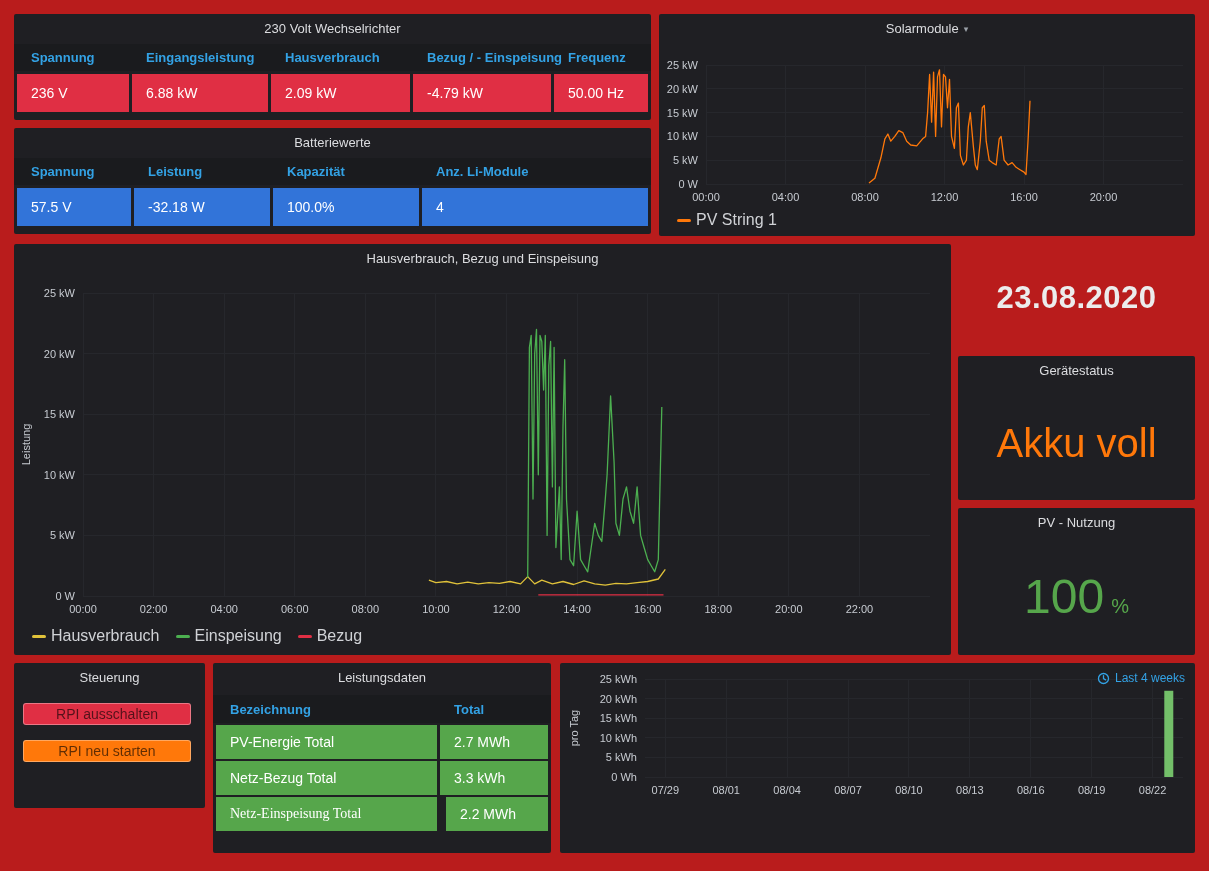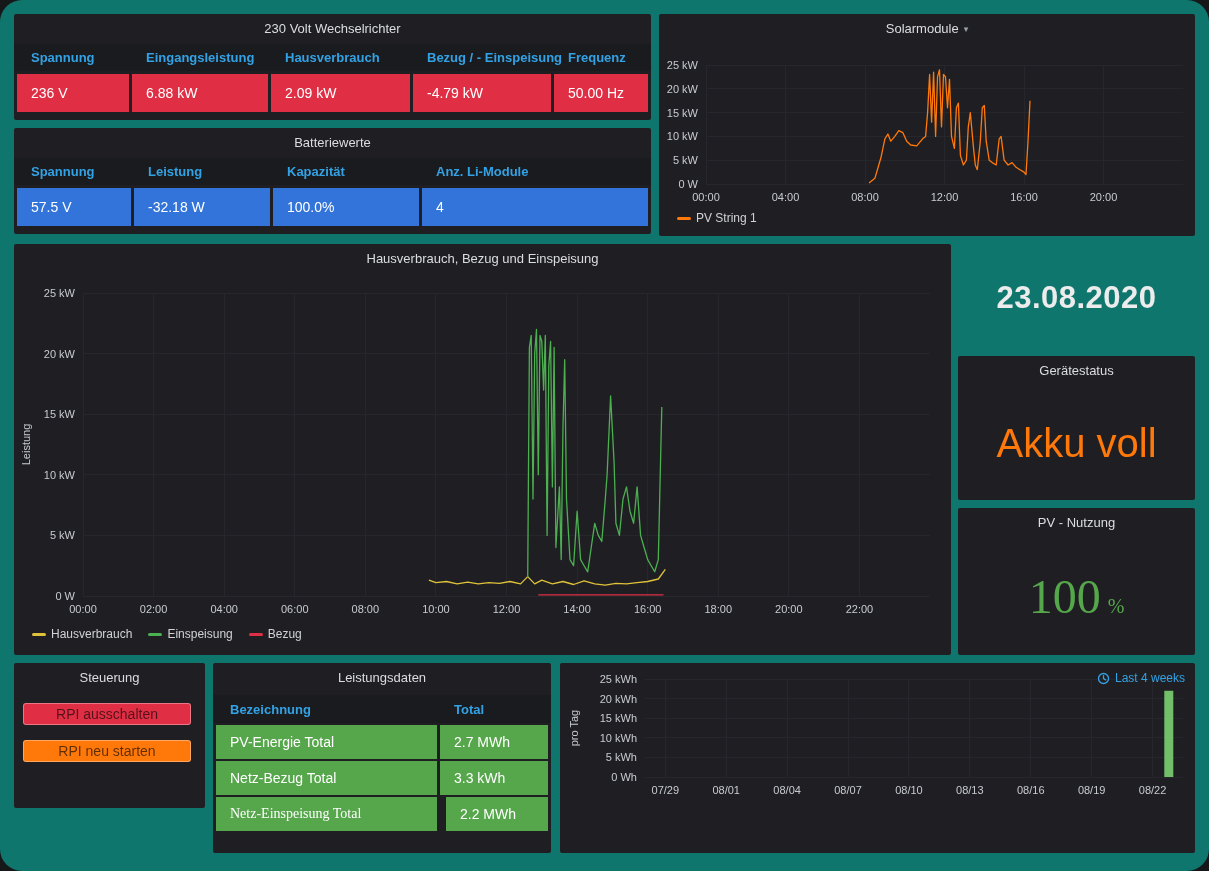--- a/index.html
+++ b/index.html
@@ -1,34 +1,34 @@
 <!DOCTYPE html>
 <html><head>
 <meta charset="utf-8">
 <style>
   * { margin:0; padding:0; box-sizing:border-box; }
   html,body { background:#161719; font-family:"Liberation Sans","DejaVu Sans",sans-serif; color:#d8d9da; }
-  .dash { position:relative; width:1209px; height:871px; background:#0f766e; overflow:hidden;border-radius:22px; }
+  .dash { position:relative; width:1209px; height:871px; background:#b91c1c; overflow:hidden; }
   .panel { position:absolute; background:#1f1f23; border-radius:2px; }
   .panel.transparent { background:transparent; }
   .panel-title { height:30px; line-height:30px; text-align:center; font-size:13px; font-weight:500; color:#dcdde0; white-space:nowrap; overflow:hidden; }
   .caret { font-size:9px; color:#9aa0a8; margin-left:5px; vertical-align:1px; }
 
   
   .thead { display:grid; gap:3px; padding:0 3px; height:27px; align-items:center; background:#1a1b1e; }
   .th { font-size:13px; font-weight:700; color:#33a2e5; padding-left:14px; white-space:nowrap; overflow:visible; }
   .trow { display:grid; gap:3px; padding:0 3px; margin-top:3px; height:38px; }
   .td { display:flex; align-items:center; padding-left:14px; font-size:14px; color:#ffffff; white-space:nowrap; }
   .cols5 { grid-template-columns:112px 136px 139px 138px 1fr; }
   .cols4 { grid-template-columns:114px 136px 146px 1fr; }
 
   svg { display:block; }
   svg .tick { fill:#c7cbd1; font-size:11px; }
 
-  .legend { display:flex; gap:16px; align-items:center; padding:1px 0 0 18px; font-size:12px; color:#d0d2d6; }
+  .legend { display:flex; gap:16px; align-items:center; padding:1px 0 0 18px; font-size:16px; color:#d0d2d6; }
   .legend-item { display:inline-flex; align-items:center; gap:5px; cursor:pointer; }
   .legend-swatch { display:inline-block; width:14px; height:3px; border-radius:2px; }
 
   .date-text { font-size:31px; font-weight:700; color:#ececec; text-align:center; line-height:92px; letter-spacing:0.5px; }
 
   .panel-body-center { height:calc(100% - 30px); display:flex; align-items:center; justify-content:center; }
   .big-status { font-size:40px; font-weight:500;text-align:right; }
   .big-number { display:flex; align-items:baseline; font-weight:500; }
   .big-number .num { font-size:48px; }
   .big-number .unit { font-size:20px; margin-left:7px; }
@@ -185,21 +185,21 @@
   <section class="panel" style="left:958px;top:356px;width:237px;height:144px;">
     <h2 class="panel-title">Gerätestatus</h2>
     <div class="panel-body-center">
       <div class="big-status" style="color: rgb(255, 120, 10);">Akku voll</div>
     </div>
   </section>
 
   <section class="panel" style="left:958px;top:508px;width:237px;height:147px;">
     <h2 class="panel-title">PV - Nutzung</h2>
     <div class="panel-body-center">
-      <div class="big-number" style="color: rgb(86, 166, 75); font-family: Liberation Serif, serif;">
+      <div class="big-number" style="color: rgb(86, 166, 75);">
         <span class="num">100</span>
         <span class="unit">%</span>
       </div>
     </div>
   </section>
 
   <section class="panel" style="left:14px;top:663px;width:191px;height:145px;">
     <h2 class="panel-title">Steuerung</h2>
     <div class="ctrl-buttons">
       <button class="ctrl-btn" style="background: rgb(224, 47, 68);">RPI ausschalten</button>

